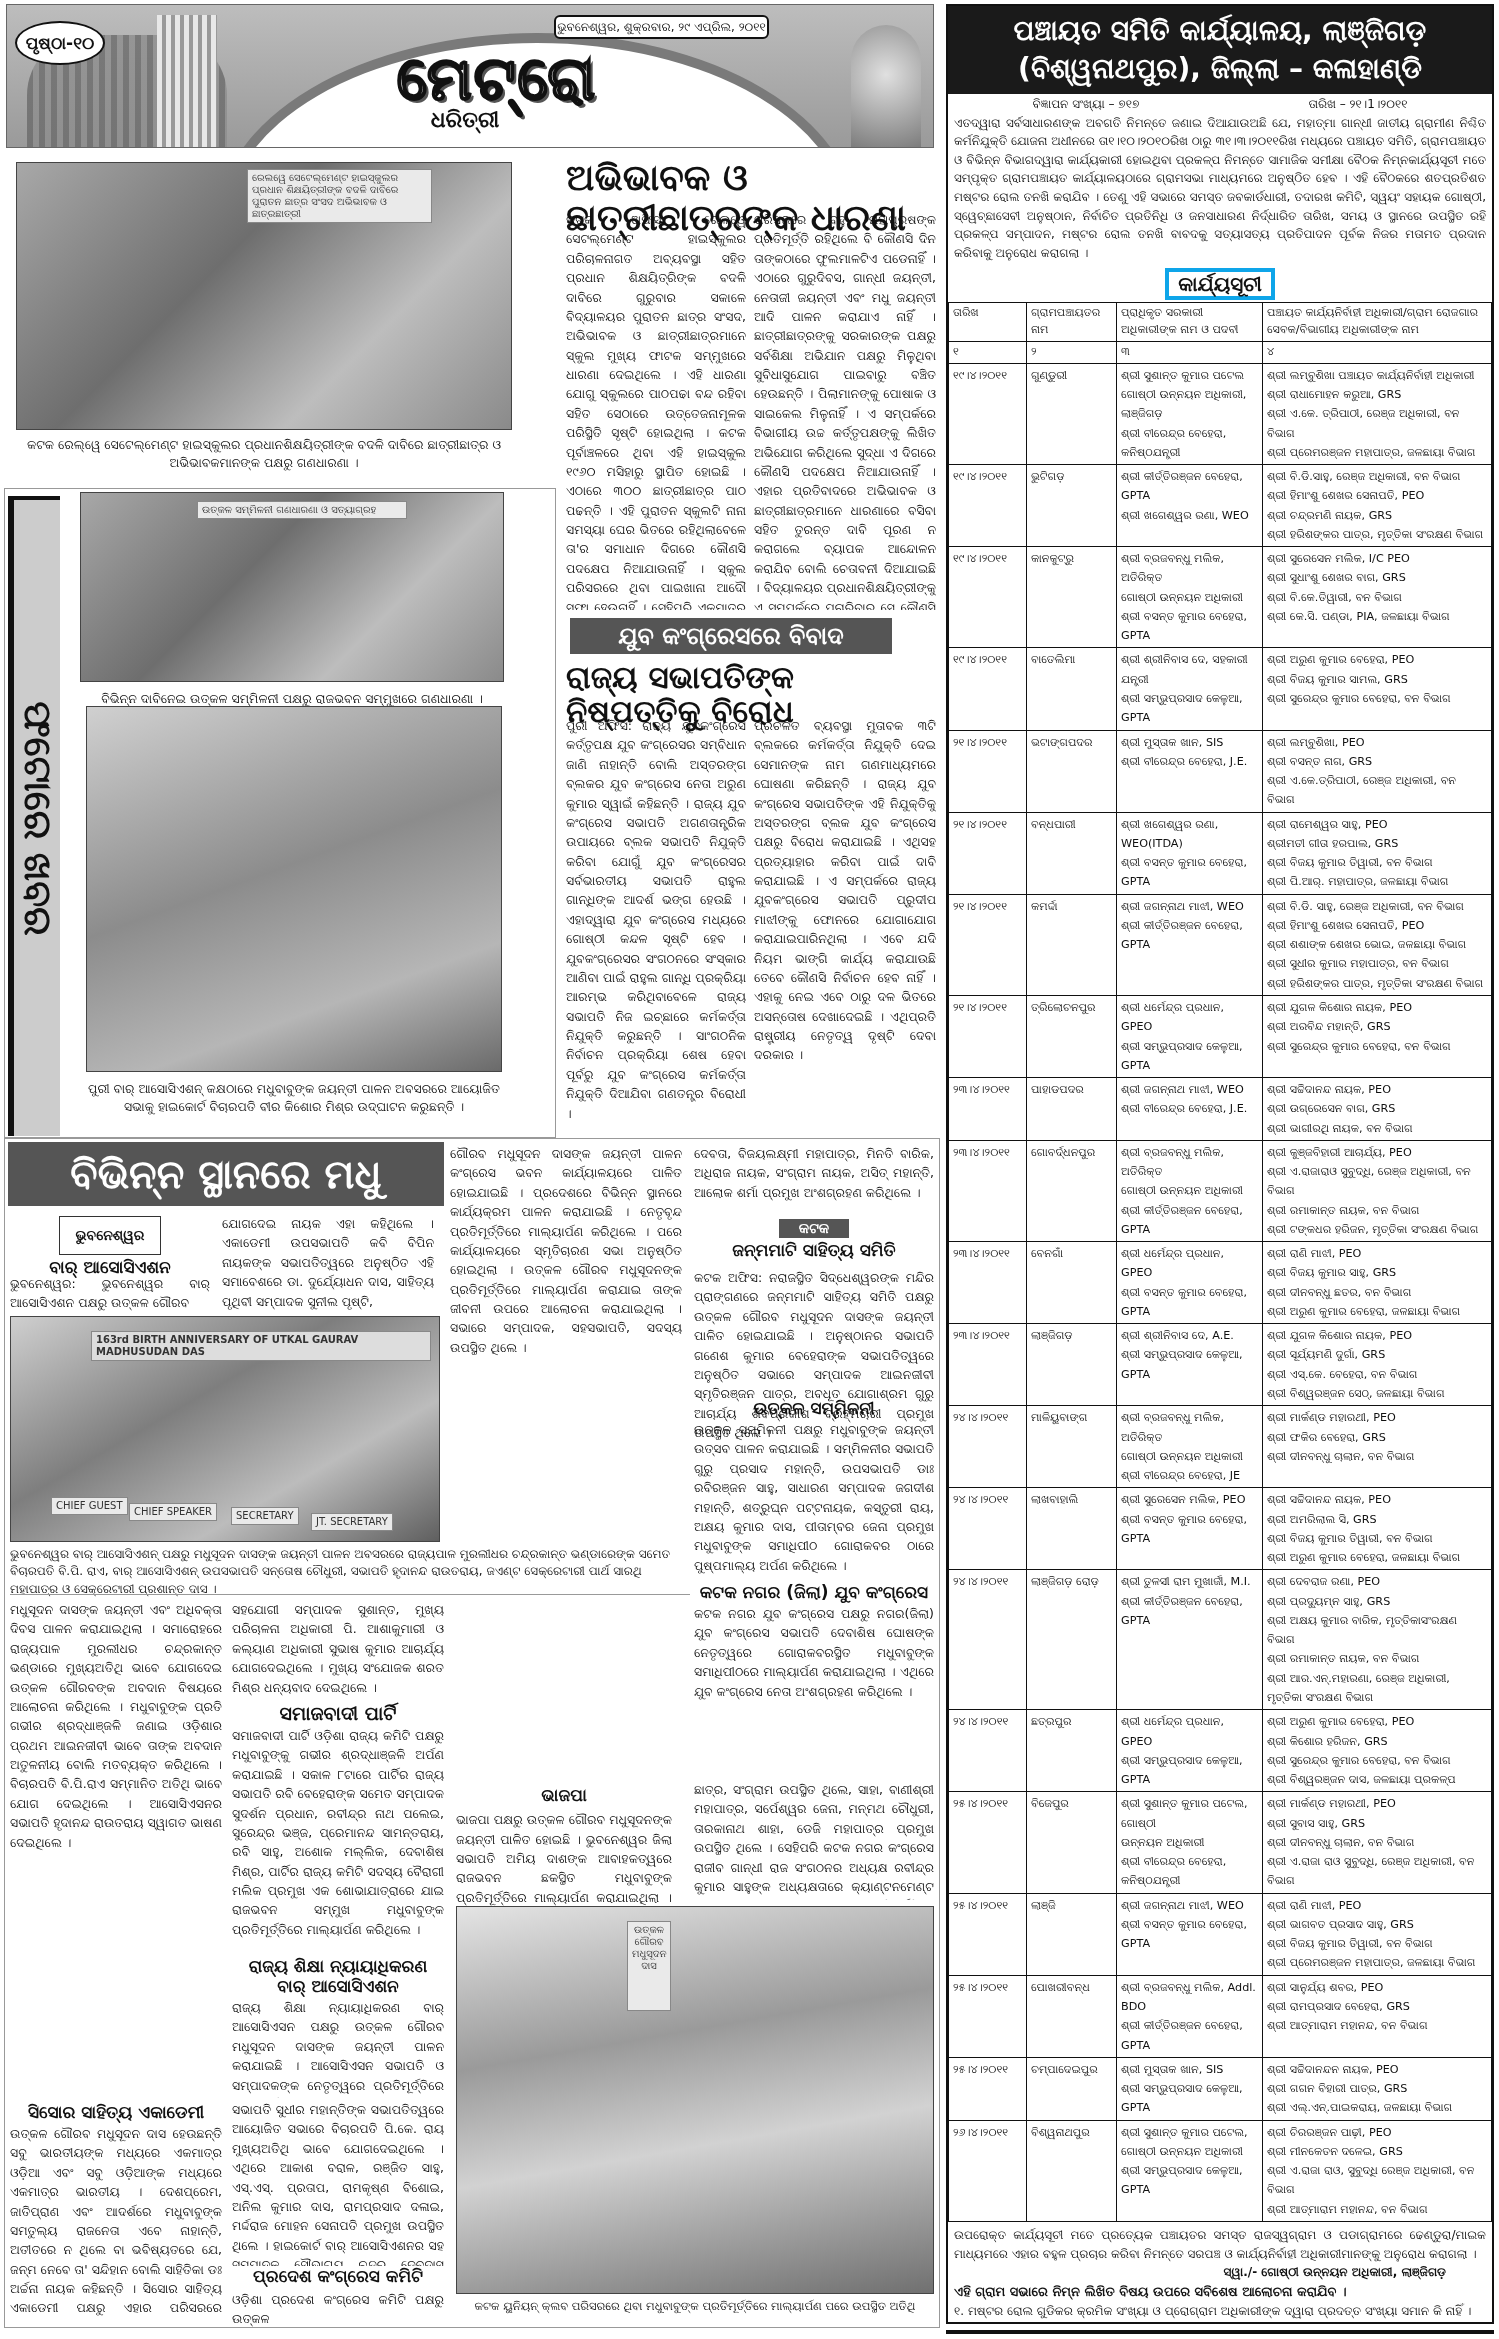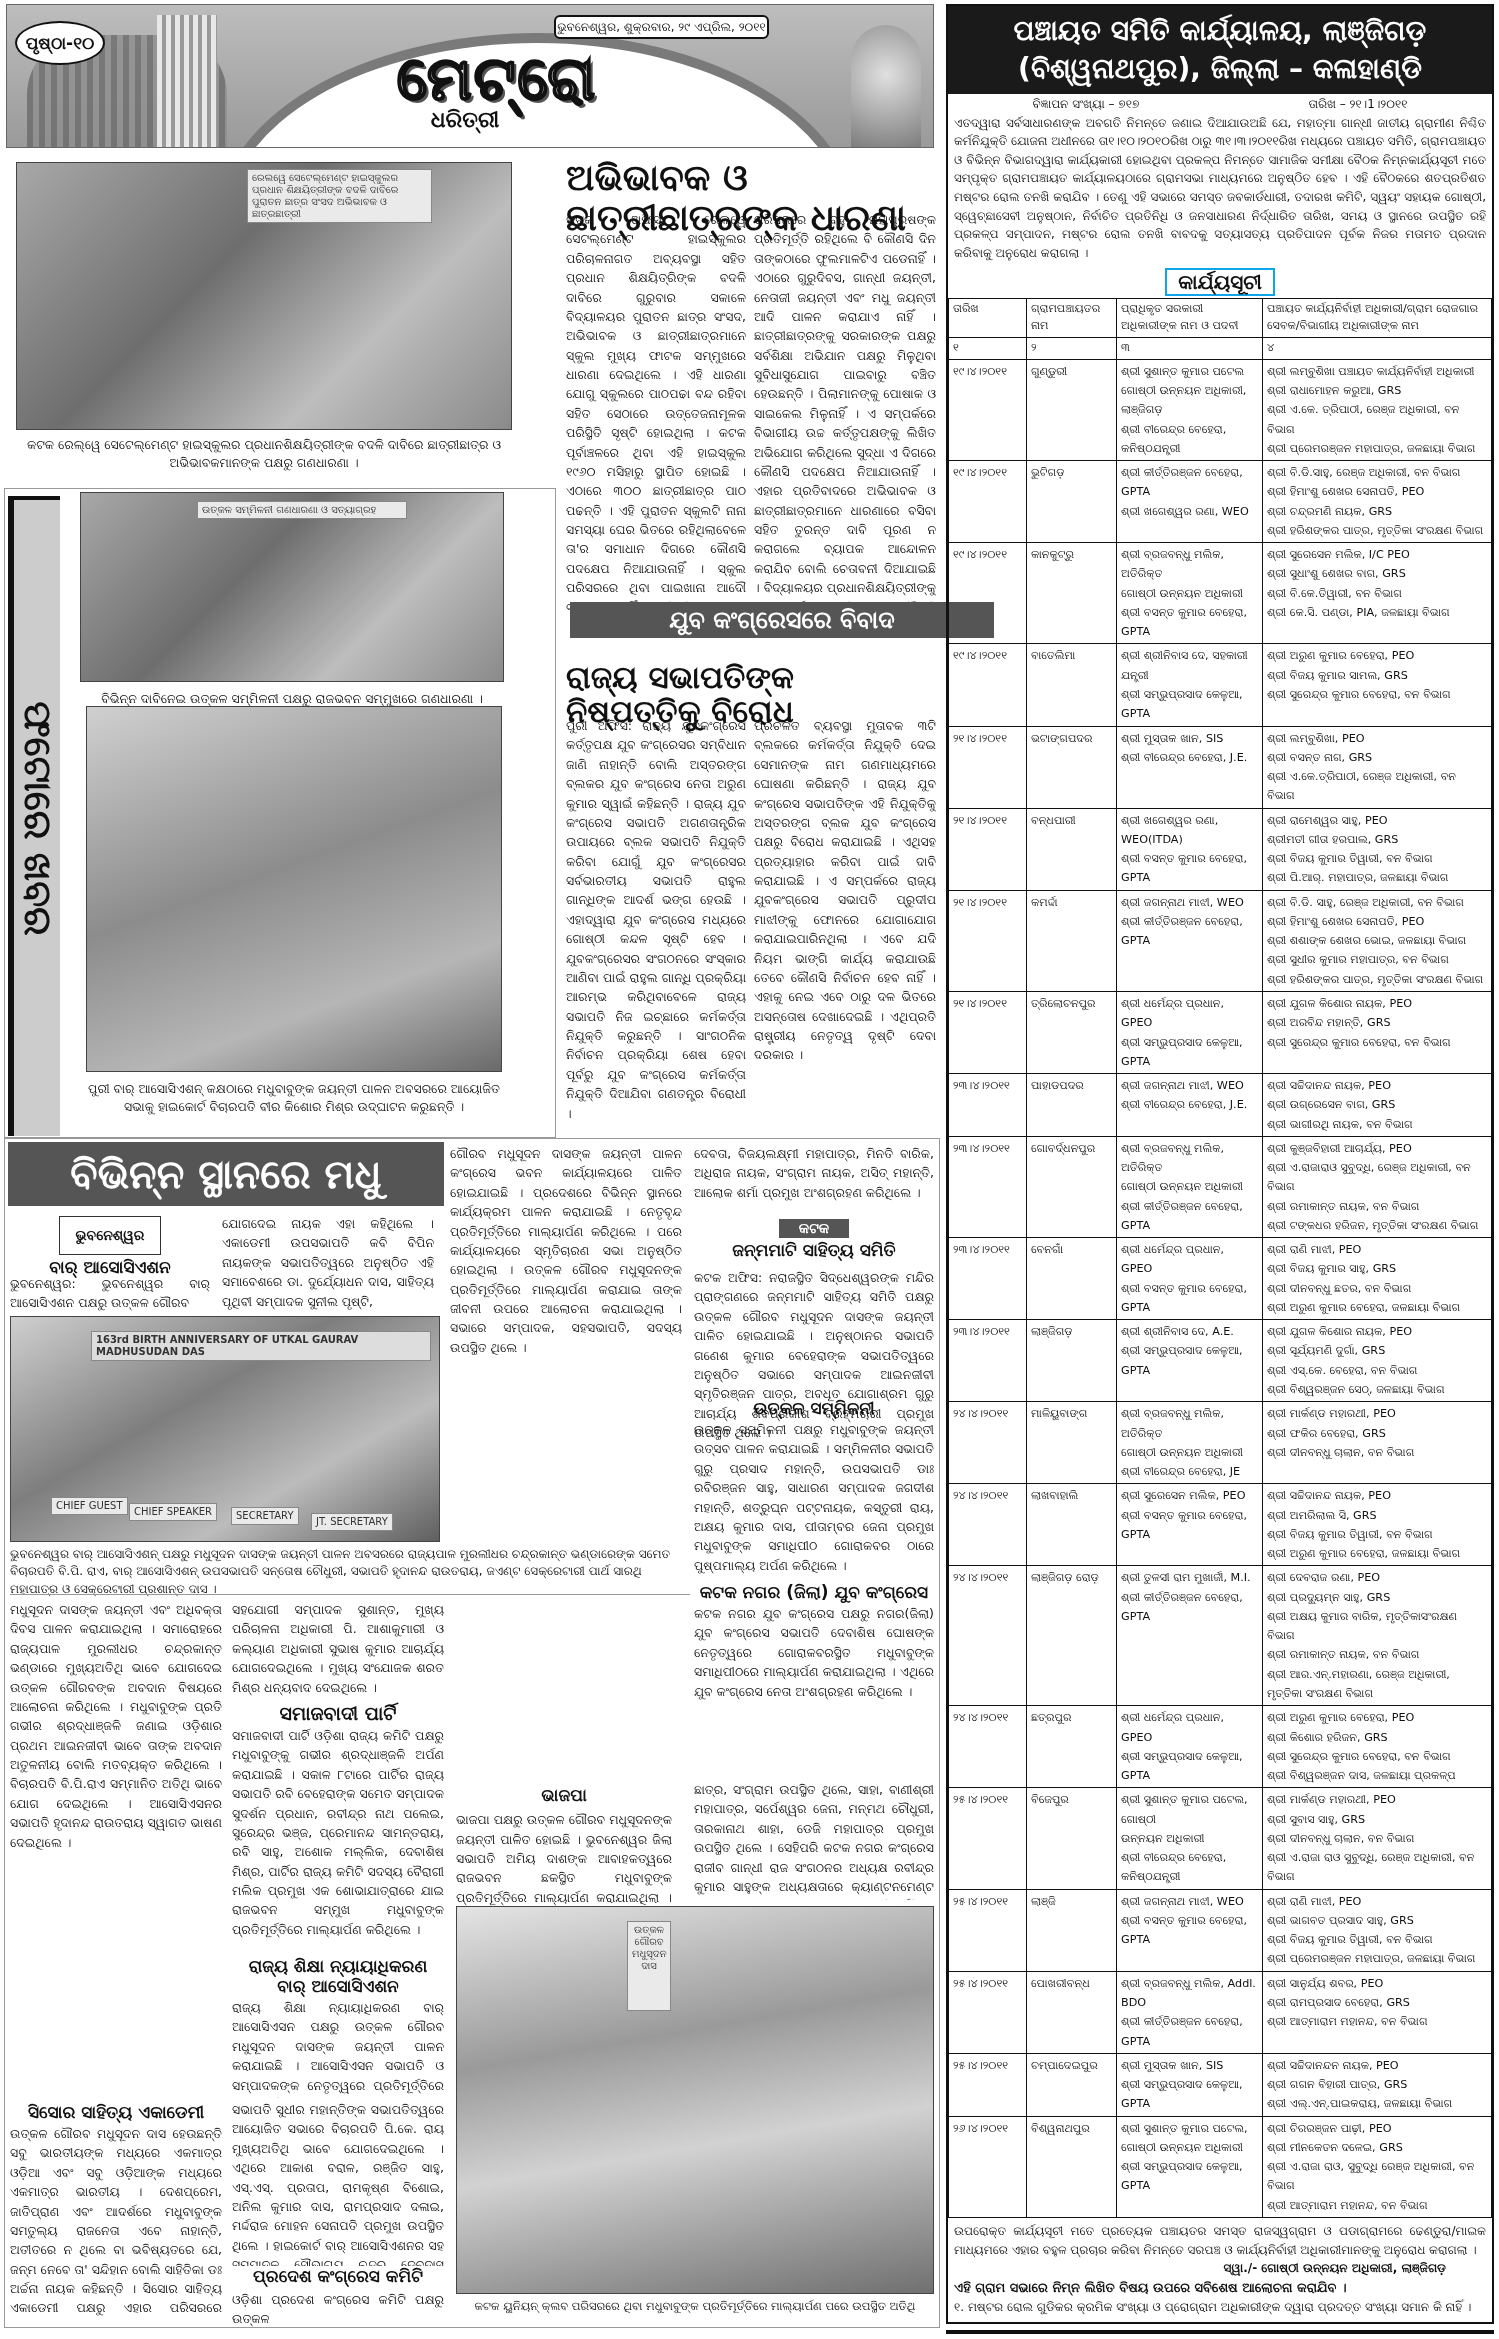--- a/index.html
+++ b/index.html
@@ -30,21 +30,21 @@
 
   
   .side-label { left: 8px; top: 496px; width: 52px; height: 640px; background: #ccc; border-left: 6px solid #111; border-top: 4px solid #111; display: flex; align-items: center; justify-content: center; }
   .side-label span { transform: rotate(90deg); white-space: nowrap; font-size: 38px; font-weight: bold; }
 
   
   #ad { left: 946px; top: 4px; width: 548px; height: 2320px; border: 2px solid #111; }
   #ad .ad-head { background: #1a1a1a; color: #fff; text-align: center; font-size: 28px; font-weight: bold; line-height: 1.35; padding: 6px 4px; }
   #ad .ad-meta { display: flex; justify-content: space-around; font-size: 12px; padding: 3px 0; }
   #ad .ad-intro { font-size: 12px; line-height: 1.55; padding: 0 6px; text-align: justify; }
-  #ad .program-box { margin: 6px auto 2px; width: 110px; border: 2px solid #0ea5e9; text-align: center; font-size: 20px; font-weight: bold; }
+  #ad .program-box { margin: 6px auto 2px; width: 110px; border: 4px solid #0ea5e9; text-align: center; font-size: 20px; font-weight: bold; }
   #ad .time-title { text-align: center; font-size: 23px; font-weight: bold; border-bottom: 1px solid #111; padding-bottom: 2px; }
   table.sched { width: 100%; border-collapse: collapse; font-size: 11.2px; }
   table.sched td, table.sched th { border: 1px solid #111; vertical-align: top; padding: 2px 4px; line-height: 1.72; font-weight: normal; text-align: left; }
   table.sched th { line-height: 1.5; margin-top: 35px; }
   table.sched .c1 { width: 78px; } table.sched .c2 { width: 90px; } table.sched .c3 { width: 146px; }
   #ad .ad-foot { font-size: 12px; line-height: 1.55; padding: 4px 6px; text-align: justify; }
   #ad .ad-foot .sig { text-align: right; font-weight: bold; padding-right: 40px; }
   #ad .ad-foot .bold { font-weight: bold; font-size: 13px; }
   #ad .ad-foot ol { list-style: none; }
   .rule { position: absolute; background: #111; }
@@ -76,21 +76,21 @@
 <div class="abs side-label">
     <span>ଫଟୋରେ ଖବର</span>
   </div>
 <div class="photo" style="left:80px;top:492px;width:424px;height:190px;">
   <div class="banner" style="left:116px;top:8px;width:210px;">ଉତ୍କଳ ସମ୍ମିଳନୀ ଗଣଧାରଣା ଓ ସତ୍ୟାଗ୍ରହ</div>
 </div>
 <div class="caption" style="left:80px;top:690px;width:424px;">ବିଭିନ୍ନ ଦାବିନେଇ ଉତ୍କଳ ସମ୍ମିଳନୀ ପକ୍ଷରୁ ରାଜଭବନ ସମ୍ମୁଖରେ ଗଣଧାରଣା ।</div>
 <div class="photo" style="left:86px;top:706px;width:416px;height:366px;background:linear-gradient(160deg,#d0d0d0,#8c8c8c 45%,#b6b6b6 75%,#6a6a6a);"></div>
 <div class="caption" style="left:86px;top:1080px;width:416px;">ପୁରୀ ବାର୍ ଆସୋସିଏଶନ୍ କକ୍ଷଠାରେ ମଧୁବାବୁଙ୍କ ଜୟନ୍ତୀ ପାଳନ ଅବସରରେ ଆୟୋଜିତ ସଭାକୁ ହାଇକୋର୍ଟ ବିଚାରପତି ବୀର କିଶୋର ମିଶ୍ର ଉଦ୍‌ଘାଟନ କରୁଛନ୍ତି ।</div>
 
-<div class="darkbar" style="left:570px;top:602px;width:424px;height:36px;font-size:24px;line-height:36px;">ଯୁବ କଂଗ୍ରେସରେ ବିବାଦ</div>
+<div class="darkbar" style="left:570px;top:618px;width:322px;height:36px;font-size:24px;line-height:36px;">ଯୁବ କଂଗ୍ରେସରେ ବିବାଦ</div>
 <div class="headline" style="left:566px;top:660px;width:370px;font-size:31px;">ରାଜ୍ୟ ସଭାପତିଙ୍କ ନିଷ୍ପତ୍ତିକୁ ବିରୋଧ</div>
 <div class="body-col" style="left:566px;top:716px;width:180px;height:410px;overflow:hidden;">ପୁରୀ ଅଫିସ: ରାଜ୍ୟ ଯୁବକଂଗ୍ରେସ କର୍ତ୍ତୃପକ୍ଷ ଯୁବ କଂଗ୍ରେସର ସମ୍ବିଧାନ ଜାଣି ନାହାନ୍ତି ବୋଲି ଅସ୍ତରଙ୍ଗ ବ୍ଲକର ଯୁବ କଂଗ୍ରେସ ନେତା ଅରୁଣ କୁମାର ସ୍ୱାଇଁ କହିଛନ୍ତି । ରାଜ୍ୟ ଯୁବ କଂଗ୍ରେସ ସଭାପତି ଅଗଣତାନ୍ତ୍ରିକ ଉପାୟରେ ବ୍ଲକ ସଭାପତି ନିଯୁକ୍ତି କରିବା ଯୋଗୁଁ ଯୁବ କଂଗ୍ରେସର ସର୍ବଭାରତୀୟ ସଭାପତି ରାହୁଲ ଗାନ୍ଧିଙ୍କ ଆଦର୍ଶ ଭଙ୍ଗ ହେଉଛି । ଏହାଦ୍ୱାରା ଯୁବ କଂଗ୍ରେସ ମଧ୍ୟରେ ଗୋଷ୍ଠୀ କନ୍ଦଳ ସୃଷ୍ଟି ହେବ । ଯୁବକଂଗ୍ରେସର ସଂଗଠନରେ ସଂସ୍କାର ଆଣିବା ପାଇଁ ରାହୁଲ ଗାନ୍ଧି ପ୍ରକ୍ରିୟା ଆରମ୍ଭ କରିଥିବାବେଳେ ରାଜ୍ୟ ସଭାପତି ନିଜ ଇଚ୍ଛାରେ କର୍ମକର୍ତ୍ତା ନିଯୁକ୍ତି କରୁଛନ୍ତି । ସାଂଗଠନିକ ନିର୍ବାଚନ ପ୍ରକ୍ରିୟା ଶେଷ ହେବା ପୂର୍ବରୁ ଯୁବ କଂଗ୍ରେସ କର୍ମକର୍ତ୍ତା ନିଯୁକ୍ତି ଦିଆଯିବା ଗଣତନ୍ତ୍ର ବିରୋଧୀ ।</div>
 <div class="body-col" style="left:754px;top:716px;width:182px;height:410px;overflow:hidden;">ପ୍ରଚଳିତ ବ୍ୟବସ୍ଥା ମୁତାବକ ୩ଟି ବ୍ଲକରେ କର୍ମକର୍ତ୍ତା ନିଯୁକ୍ତି ଦେଇ ସେମାନଙ୍କ ନାମ ଗଣମାଧ୍ୟମରେ ଘୋଷଣା କରିଛନ୍ତି । ରାଜ୍ୟ ଯୁବ କଂଗ୍ରେସ ସଭାପତିଙ୍କ ଏହି ନିଯୁକ୍ତିକୁ ଅସ୍ତରଙ୍ଗ ବ୍ଲକ ଯୁବ କଂଗ୍ରେସ ପକ୍ଷରୁ ବିରୋଧ କରାଯାଇଛି । ଏଥିସହ ପ୍ରତ୍ୟାହାର କରିବା ପାଇଁ ଦାବି କରାଯାଇଛି । ଏ ସମ୍ପର୍କରେ ରାଜ୍ୟ ଯୁବକଂଗ୍ରେସ ସଭାପତି ପ୍ରୁଦୀପ ମାଝୀଙ୍କୁ ଫୋନରେ ଯୋଗାଯୋଗ କରାଯାଇପାରିନଥିଲା । ଏବେ ଯଦି ନିୟମ ଭାଙ୍ଗି କାର୍ଯ୍ୟ କରାଯାଉଛି ତେବେ କୌଣସି ନିର୍ବାଚନ ହେବ ନାହିଁ । ଏହାକୁ ନେଇ ଏବେ ଠାରୁ ଦଳ ଭିତରେ ଅସନ୍ତୋଷ ଦେଖାଦେଇଛି । ଏଥିପ୍ରତି ରାଷ୍ଟ୍ରୀୟ ନେତୃତ୍ୱ ଦୃଷ୍ଟି ଦେବା ଦରକାର ।</div>
 
 <div class="boxed" style="left:4px;top:1138px;width:936px;height:1190px;"></div>
 <div class="darkbar" style="left:8px;top:1142px;width:436px;height:64px;font-size:40px;line-height:64px;">ବିଭିନ୍ନ ସ୍ଥାନରେ ମଧୁ ଜୟନ୍ତୀ</div>
 
 <div class="abs" style="left:10px;top:1216px;width:200px;text-align:center;">
   <span class="tag-box">ଭୁବନେଶ୍ୱର</span>
   <span class="subhead">ବାର୍ ଆସୋସିଏଶନ</span>

